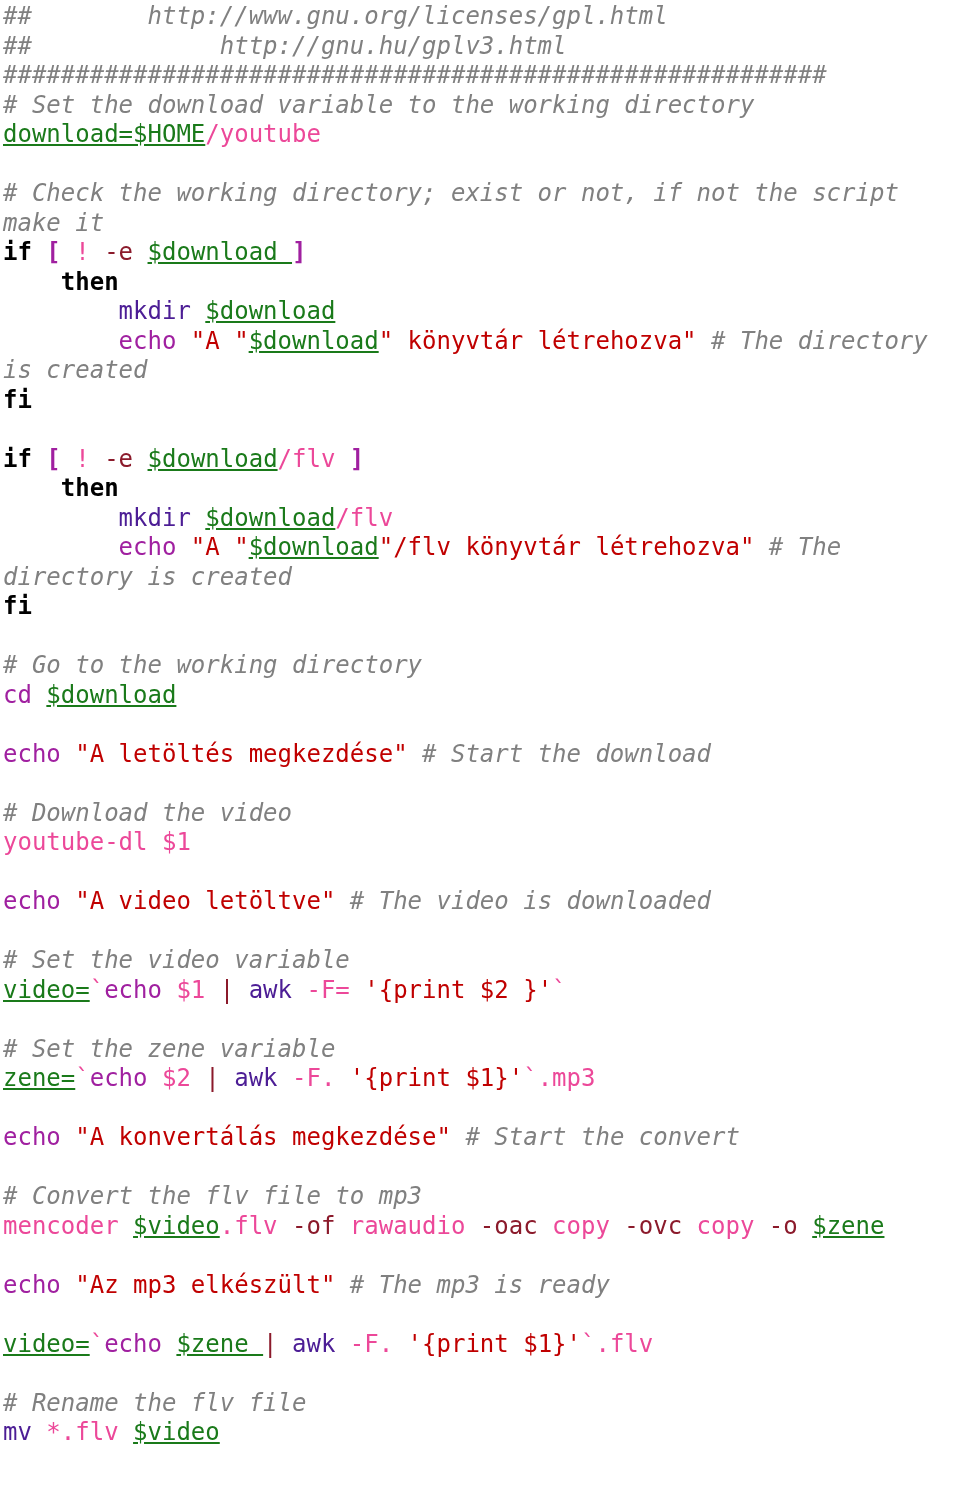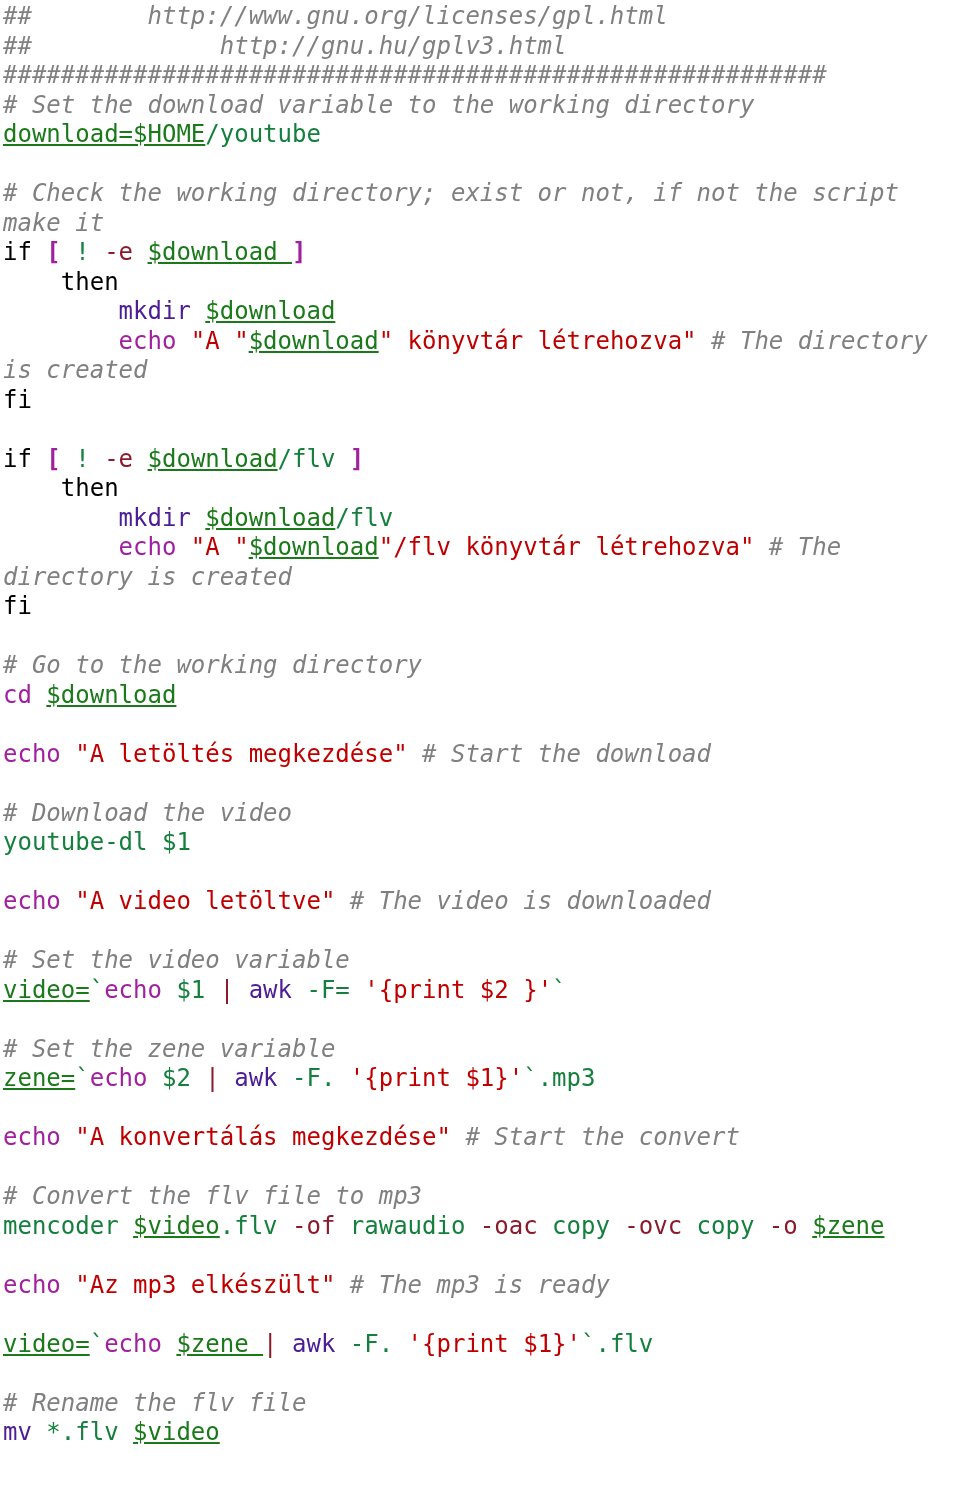--- a/index.html
+++ b/index.html
@@ -24,26 +24,26 @@
     color: #000000;
   }
   .ln {
     display: block;
     min-height: 29.5px;
   }
   .ln.blank { white-space: pre; }
 
   
   .cmt   { color: #808080; font-style: italic; }
-  .kw    { color: #000000; font-weight: normal; }
+  .kw    { color: #000000; font-weight: bold; }
   .cmd   { color: #a020a0; font-weight: normal; }
   .cmd2  { color: #4c1d95; font-weight: normal; }
   .var   { color: #1a7a1a; text-decoration: underline; }
   .str   { color: #c00000; }
   .opt   { color: #8b1a2b; }
   .brk   { color: #a020a0; font-weight: bold; }
-  .plain { color: #15803d; }
+  .plain { color: #ec4899; }
   .pipe  { color: #8b1a2b; }
 </style>
 </head>
 <body>
 
 <div id="listing"><span class="ln"><span class="cmt">##        http://www.gnu.org/licenses/gpl.html</span></span><span class="ln"><span class="cmt">##             http://gnu.hu/gplv3.html</span></span><span class="ln"><span class="cmt">#########################################################</span></span><span class="ln"><span class="cmt"># Set the download variable to the working directory</span></span><span class="ln"><span class="var">download=$HOME</span><span class="plain">/youtube</span></span><span class="ln blank"><span class="plain"></span>&nbsp;</span><span class="ln"><span class="cmt"># Check the working directory; exist or not, if not the script make it</span></span><span class="ln"><span class="kw">if </span><span class="brk">[ </span><span class="plain">! </span><span class="opt">-e </span><span class="var">$download </span><span class="brk">]</span></span><span class="ln"><span class="plain">    </span><span class="kw">then</span></span><span class="ln"><span class="plain">        </span><span class="cmd2">mkdir </span><span class="var">$download</span></span><span class="ln"><span class="plain">        </span><span class="cmd">echo </span><span class="str">"A "</span><span class="var">$download</span><span class="str">" könyvtár létrehozva" </span><span class="cmt"># The directory is created</span></span><span class="ln"><span class="kw">fi</span></span><span class="ln blank"><span class="plain"></span>&nbsp;</span><span class="ln"><span class="kw">if </span><span class="brk">[ </span><span class="plain">! </span><span class="opt">-e </span><span class="var">$download</span><span class="plain">/flv </span><span class="brk">]</span></span><span class="ln"><span class="plain">    </span><span class="kw">then</span></span><span class="ln"><span class="plain">        </span><span class="cmd2">mkdir </span><span class="var">$download</span><span class="plain">/flv</span></span><span class="ln"><span class="plain">        </span><span class="cmd">echo </span><span class="str">"A "</span><span class="var">$download</span><span class="str">"/flv könyvtár létrehozva" </span><span class="cmt"># The directory is created</span></span><span class="ln"><span class="kw">fi</span></span><span class="ln blank"><span class="plain"></span>&nbsp;</span><span class="ln"><span class="cmt"># Go to the working directory</span></span><span class="ln"><span class="cmd">cd </span><span class="var">$download</span></span><span class="ln blank"><span class="plain"></span>&nbsp;</span><span class="ln"><span class="cmd">echo </span><span class="str">"A letöltés megkezdése" </span><span class="cmt"># Start the download</span></span><span class="ln blank"><span class="plain"></span>&nbsp;</span><span class="ln"><span class="cmt"># Download the video</span></span><span class="ln"><span class="plain">youtube-dl $1</span></span><span class="ln blank"><span class="plain"></span>&nbsp;</span><span class="ln"><span class="cmd">echo </span><span class="str">"A video letöltve" </span><span class="cmt"># The video is downloaded</span></span><span class="ln blank"><span class="plain"></span>&nbsp;</span><span class="ln"><span class="cmt"># Set the video variable</span></span><span class="ln"><span class="var">video=</span><span class="plain">`</span><span class="cmd">echo </span><span class="plain">$1 </span><span class="pipe">| </span><span class="cmd2">awk </span><span class="plain">-F= </span><span class="str">'{print $2 }'</span><span class="plain">`</span></span><span class="ln blank"><span class="plain"></span>&nbsp;</span><span class="ln"><span class="cmt"># Set the zene variable</span></span><span class="ln"><span class="var">zene=</span><span class="plain">`</span><span class="cmd">echo </span><span class="plain">$2 </span><span class="pipe">| </span><span class="cmd2">awk </span><span class="plain">-F. </span><span class="str">'{print $1}'</span><span class="plain">`.mp3</span></span><span class="ln blank"><span class="plain"></span>&nbsp;</span><span class="ln"><span class="cmd">echo </span><span class="str">"A konvertálás megkezdése" </span><span class="cmt"># Start the convert</span></span><span class="ln blank"><span class="plain"></span>&nbsp;</span><span class="ln"><span class="cmt"># Convert the flv file to mp3</span></span><span class="ln"><span class="plain">mencoder </span><span class="var">$video</span><span class="plain">.flv </span><span class="opt">-of </span><span class="plain">rawaudio </span><span class="opt">-oac </span><span class="plain">copy </span><span class="opt">-ovc </span><span class="plain">copy </span><span class="opt">-o </span><span class="var">$zene</span></span><span class="ln blank"><span class="plain"></span>&nbsp;</span><span class="ln"><span class="cmd">echo </span><span class="str">"Az mp3 elkészült" </span><span class="cmt"># The mp3 is ready</span></span><span class="ln blank"><span class="plain"></span>&nbsp;</span><span class="ln"><span class="var">video=</span><span class="plain">`</span><span class="cmd">echo </span><span class="var">$zene </span><span class="pipe">| </span><span class="cmd2">awk </span><span class="plain">-F. </span><span class="str">'{print $1}'</span><span class="plain">`.flv</span></span><span class="ln blank"><span class="plain"></span>&nbsp;</span><span class="ln"><span class="cmt"># Rename the flv file</span></span><span class="ln"><span class="cmd2">mv </span><span class="plain">*.flv </span><span class="var">$video</span></span></div>
 
 </body></html>

